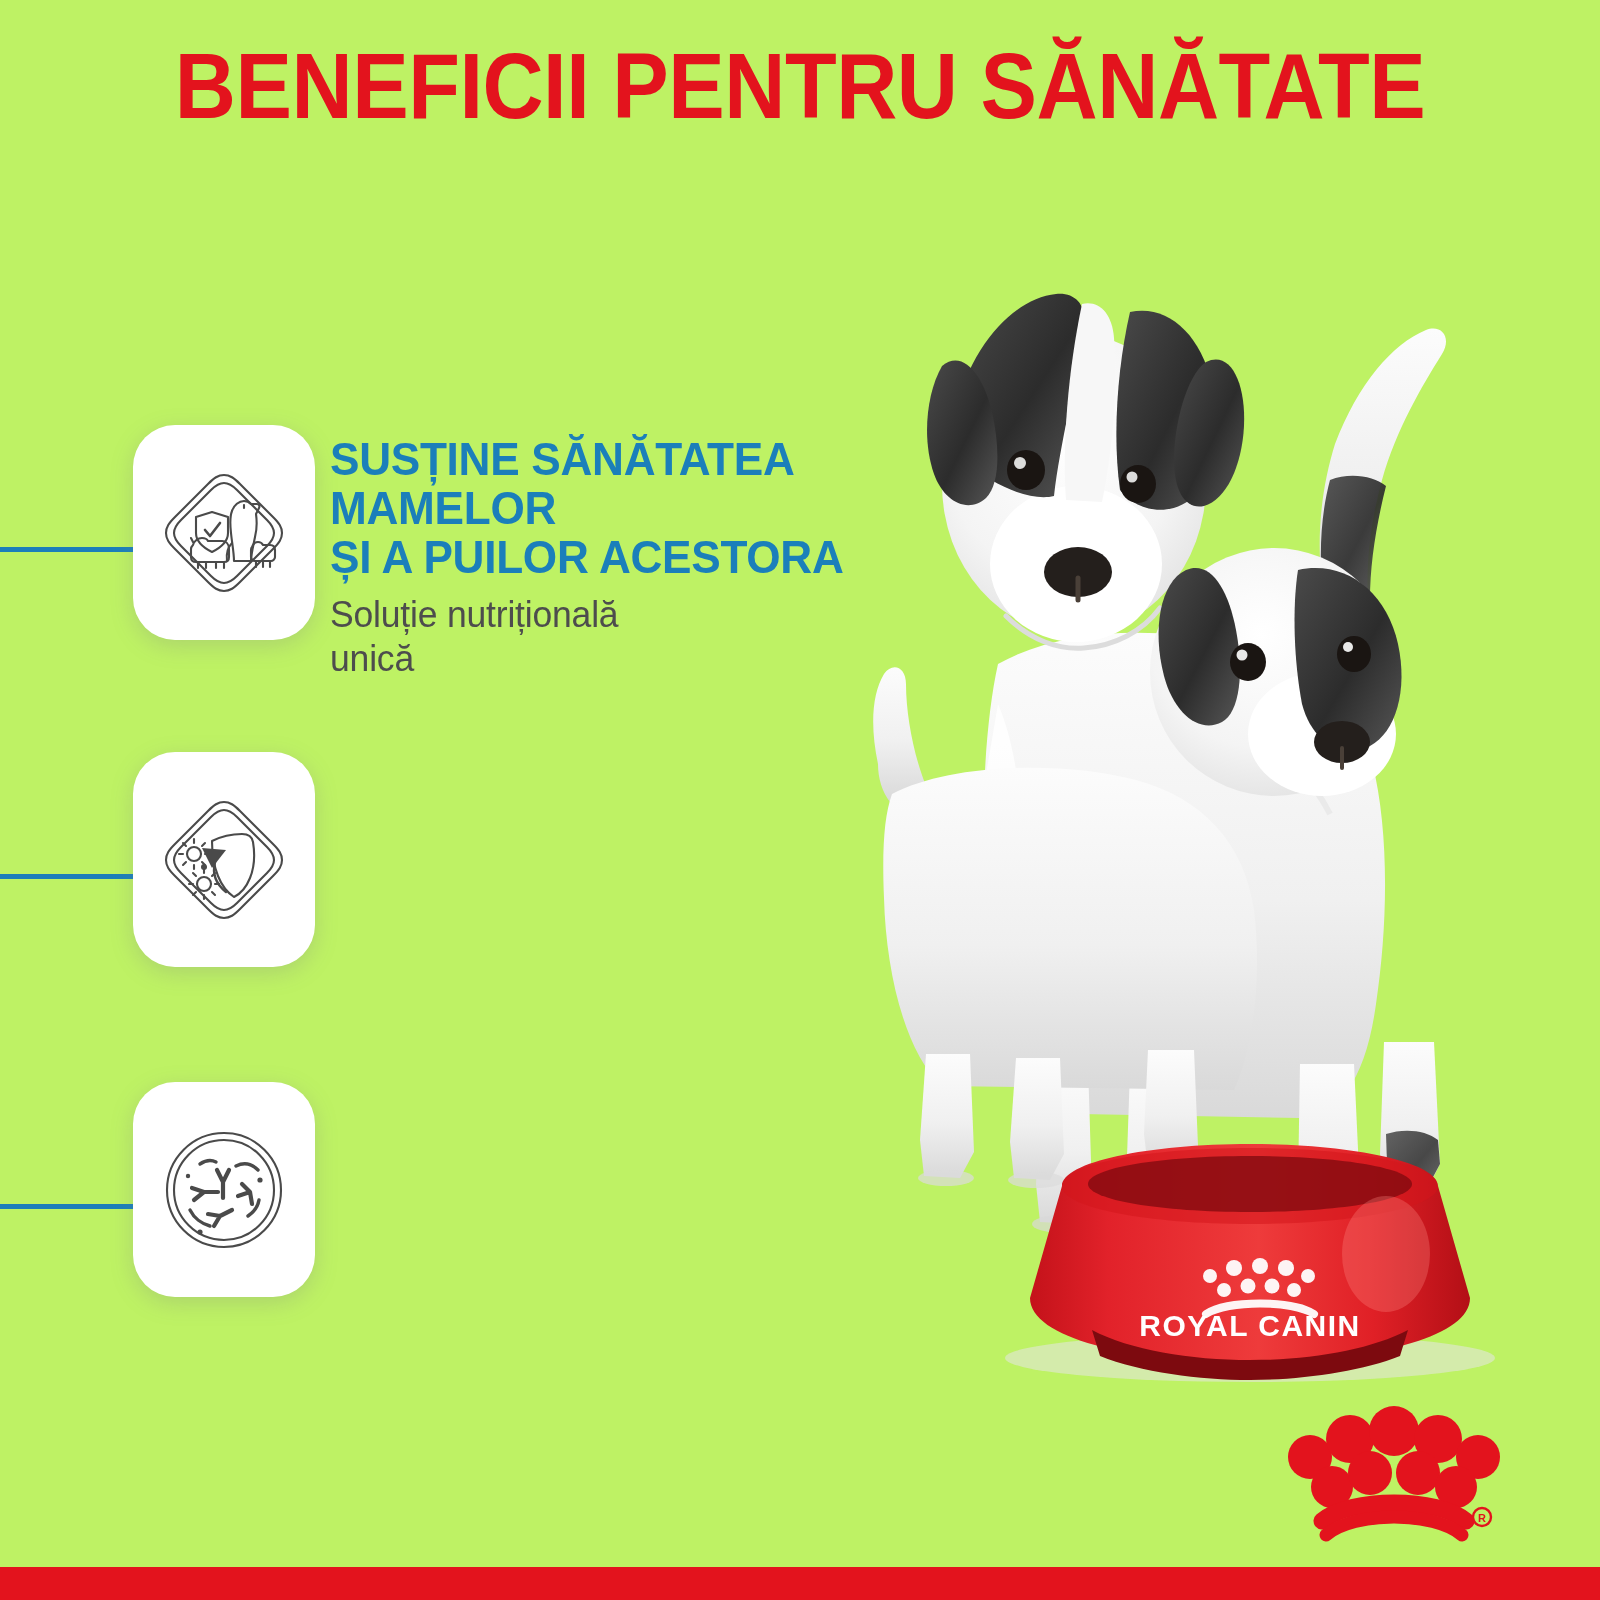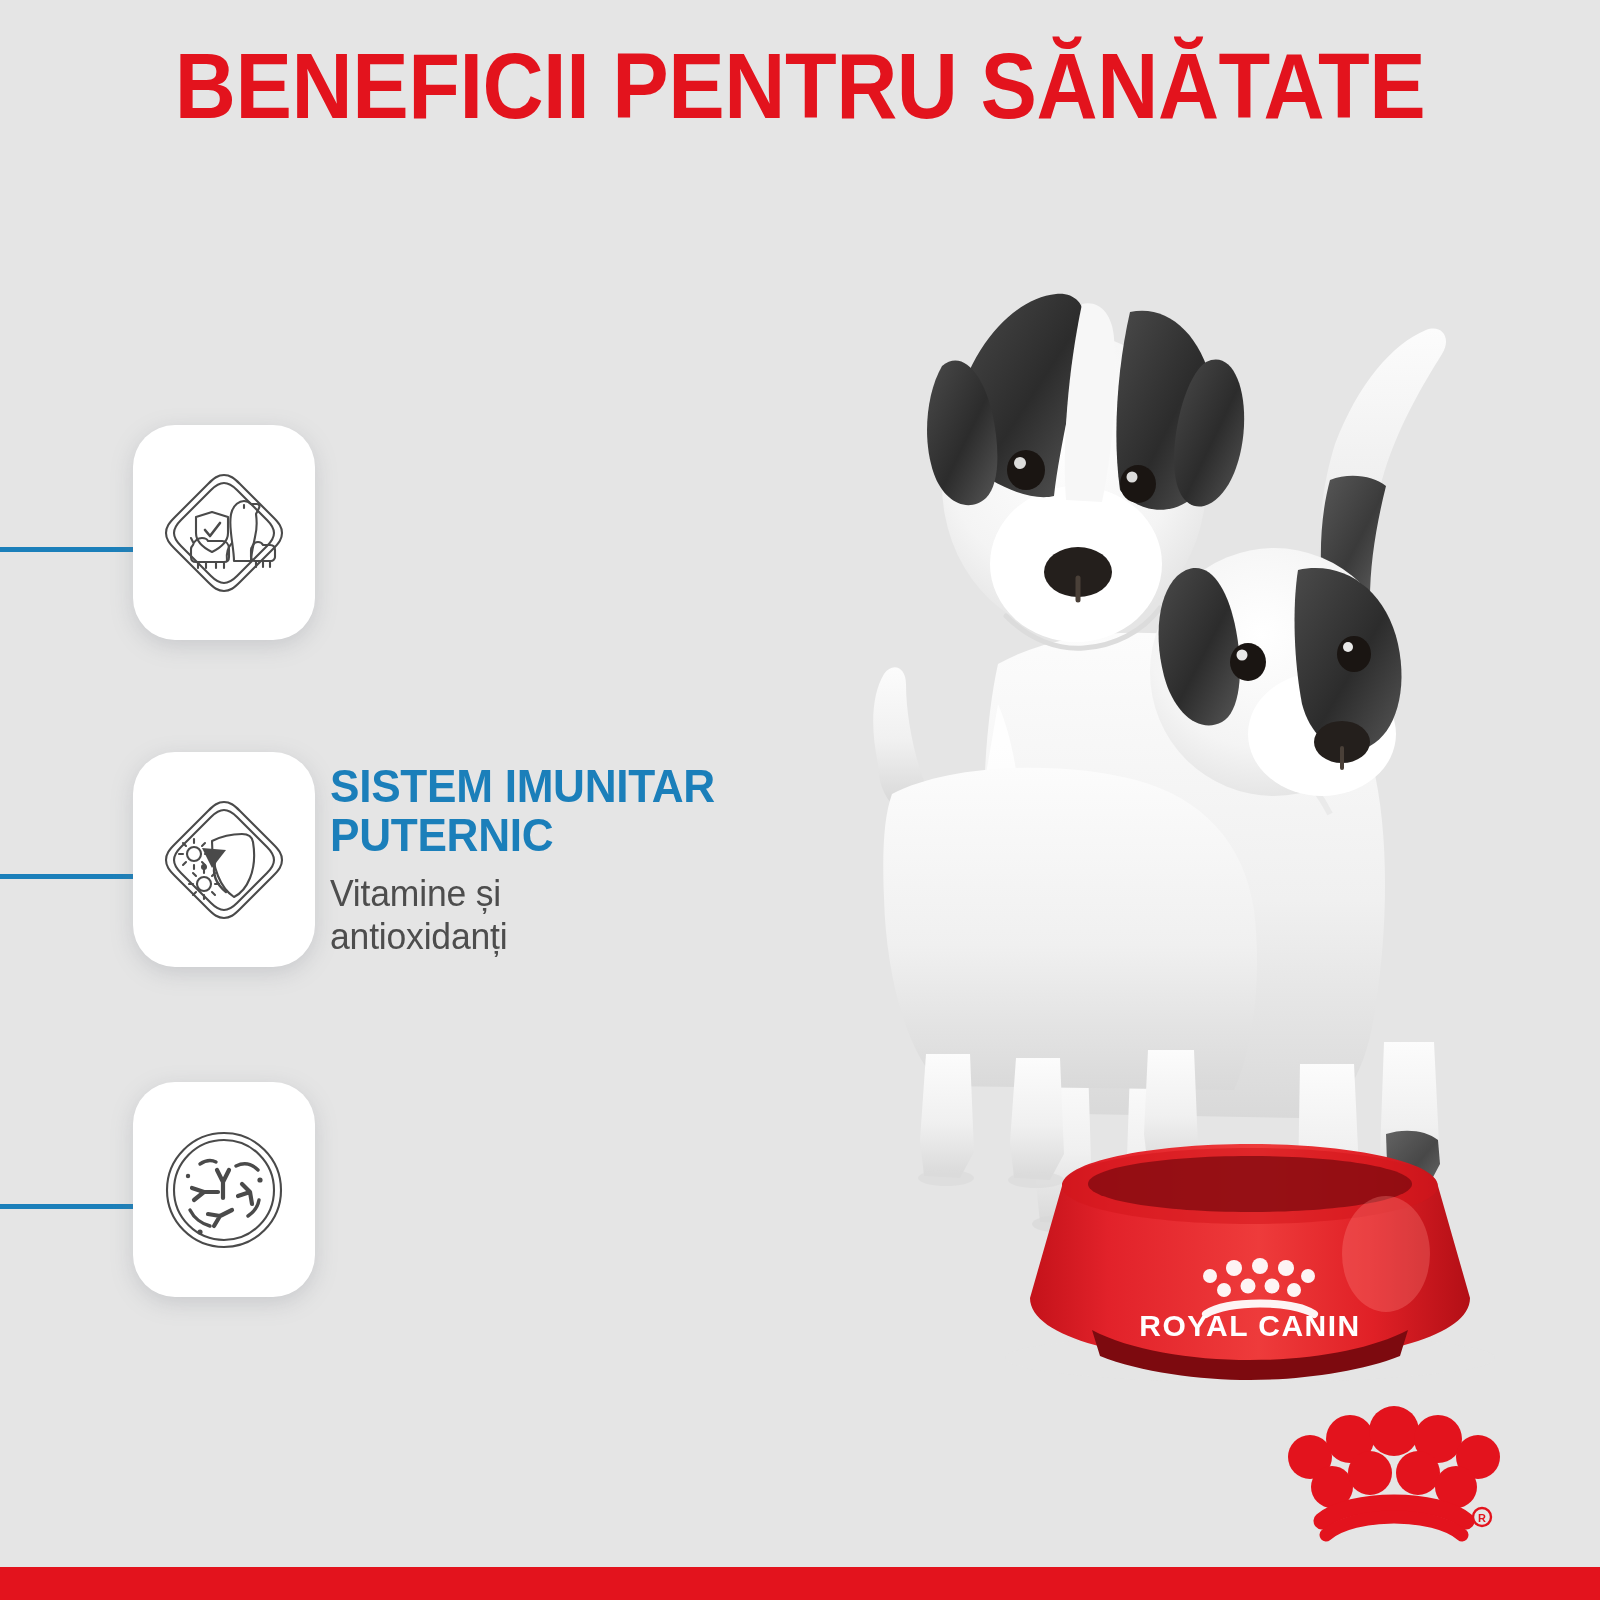--- a/index.html
+++ b/index.html
@@ -5,21 +5,21 @@
   * { margin:0; padding:0; box-sizing:border-box; }
   html, body {
     width:1600px; height:1600px;
     background:#ffffff;
     font-family:"Liberation Sans", sans-serif;
     overflow:hidden;
   }
   #page {
     position:relative;
     width:1600px; height:1600px;
-    background:#e5e5e5;
+    background:#bef264;
   }
 
   
   #title {
     position:absolute;
     top:38px; left:0; width:1600px;
     text-align:center;
     color:#e3131d;
     font-size:92px;
     font-weight:bold;
@@ -300,20 +300,26 @@
 
           <path d="M33 76 C 34 72 38 69 42 69 C 45 69 47 70 48 72 L 62 72 C 66 72 69 75 69 80 L 69 88 C 69 91 67 93 64 93 L 36 93 C 33 93 31 91 31 88 L 31 80 C 31 78 32 77 33 76 Z"></path>
           <path d="M38 93 L38 99 M46 93 L46 99 M56 93 L56 99 M64 93 L64 99"></path>
           <path d="M33 73 L31 69"></path>
 
           <path d="M92 78 C 93 75 95 73 98 73 C 100 73 102 74 103 76 L 110 76 C 113 76 115 78 115 81 L 115 88 C 115 90 113 92 111 92 L 95 92 C 93 92 91 90 91 88 L 91 81 C 91 80 91 79 92 78 Z"></path>
           <path d="M96 92 L96 98 M103 92 L103 98 M110 92 L110 98"></path>
         </svg>
       </span>
     </div>
+    <div class="benefit-text">
+      <div class="benefit-heading">SUSȚINE SĂNĂTATEA MAMELOR
+ȘI A PUILOR ACESTORA</div>
+      <div class="benefit-sub">Soluție nutrițională
+unică</div>
+    </div>
   </div>
 
   <div class="benefit-row" id="row-2">
     <div class="connector"></div>
     <div class="icon-card">
       <span>
         <svg width="128" height="128" viewBox="0 0 128 128" xmlns="http://www.w3.org/2000/svg" fill="none" stroke="#4a4a4a" stroke-width="2.1" stroke-linecap="round" stroke-linejoin="round">
           <path d="M64 6 C 70 6 74 9 80 15 L113 48 C 119 54 122 58 122 64 C 122 70 119 74 113 80 L80 113 C 74 119 70 122 64 122 C 58 122 54 119 48 113 L15 80 C 9 74 6 70 6 64 C 6 58 9 54 15 48 L48 15 C 54 9 58 6 64 6 Z"></path>
           <path d="M64 14 C 69 14 72 16 77 21 L107 51 C 112 56 114 59 114 64 C 114 69 112 72 107 77 L77 107 C 72 112 69 114 64 114 C 59 114 56 112 51 107 L21 77 C 16 72 14 69 14 64 C 14 59 16 56 21 51 L51 21 C 56 16 59 14 64 14 Z"></path>
 
@@ -328,26 +334,20 @@
           </g>
 
           <g>
             <circle cx="44" cy="88" r="7"></circle>
             <path d="M44 77 L44 73 M44 103 L44 99 M33 88 L29 88 M59 88 L55 88 M36 80 L33 77 M52 96 L55 99 M36 96 L33 99 M52 80 L55 77"></path>
           </g>
 
           <circle cx="44" cy="71" r="3" fill="#4a4a4a" stroke="none"></circle>
         </svg>
       </span>
-    </div>
-    <div class="benefit-text">
-      <div class="benefit-heading">SISTEM IMUNITAR
-PUTERNIC</div>
-      <div class="benefit-sub">Vitamine și
-antioxidanți</div>
     </div>
   </div>
 
   <div class="benefit-row" id="row-3">
     <div class="connector"></div>
     <div class="icon-card">
       <span>
         <svg width="128" height="128" viewBox="0 0 128 128" xmlns="http://www.w3.org/2000/svg" fill="none" stroke="#4a4a4a" stroke-width="2.1" stroke-linecap="round" stroke-linejoin="round">
 
           <circle cx="64" cy="64" r="57"></circle>

